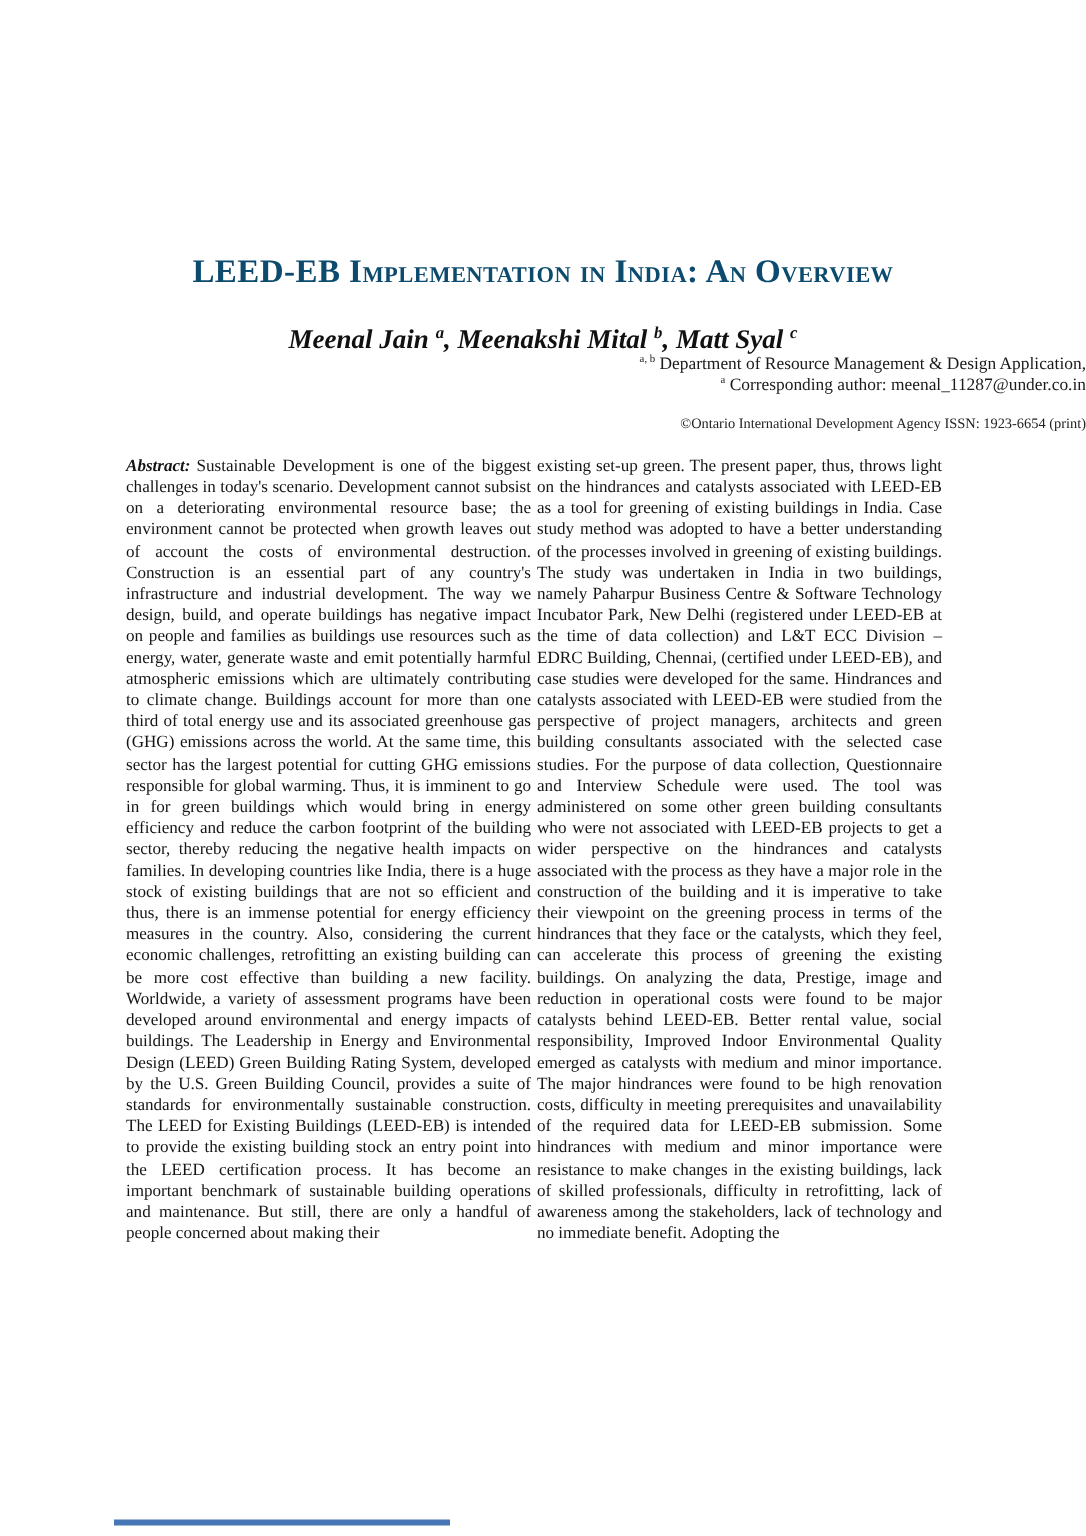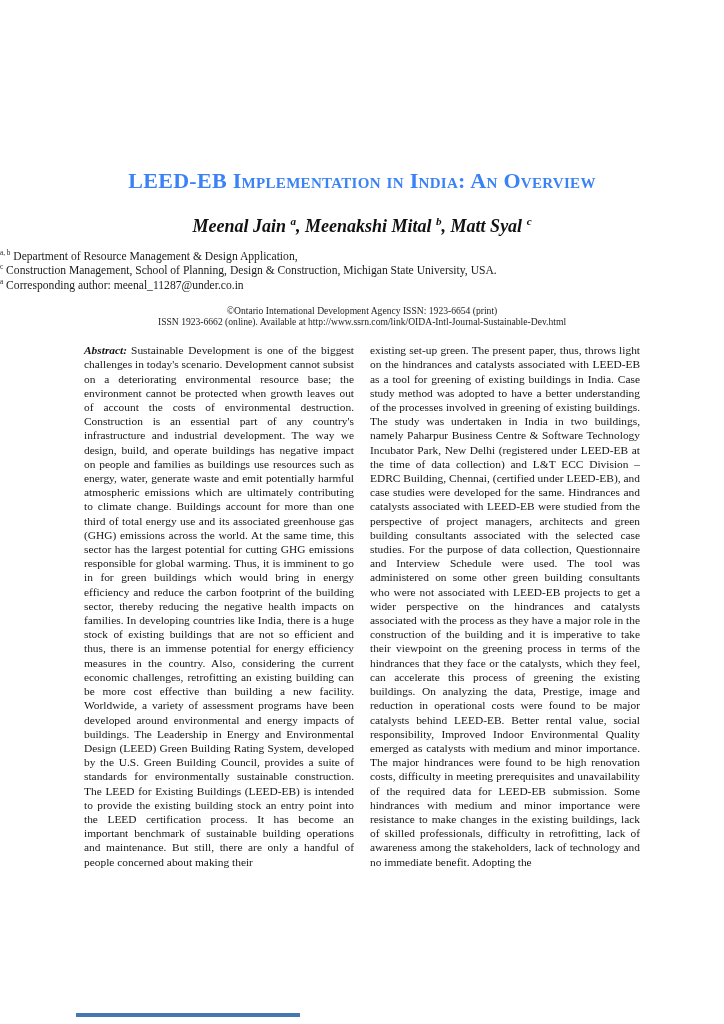--- a/index.html
+++ b/index.html
@@ -23,55 +23,56 @@
     padding-top: 167px;
     box-sizing: border-box;
   }
   .title {
     text-align: center;
     font-weight: bold;
     font-variant: small-caps;
     font-size: 22px;
     line-height: 28px;
     letter-spacing: 0.3px;
-    color: #3b82f6;
+    color: #0c4a6e;
   }
   .byline {
     margin-top: 24px;
     text-align: center;
     font-weight: bold;
     font-size: 18px;
     line-height: 15px;
     color: #111111;
     font-style: italic;
   }
   sup {
     font-size: 0.62em;
     vertical-align: super;
     line-height: 0;
   }
   .affiliations {
-    margin-top: 16px;
-    text-align: left;
+    margin-top: 2px;
+    text-align: right;
     font-size: 11.6px;
     line-height: 14.4px;
     color: #1a1a1a;
+    padding-left: 28px;
   }
   .issn-block {
     margin-top: 12px;
-    text-align: center;
+    text-align: right;
     font-size: 9.6px;
     line-height: 11px;
     color: #222222;
   }
   .columns {
     margin: 16px auto 0 auto;
     width: 556px;
     display: flex;
-    gap: 16px;
+    gap: 4px;
   }
   .col {
     width: 270px;
     font-size: 11.4px;
     line-height: 14.2px;
     text-align: justify;
     color: #141414;
   }
   .abstract-label {
     font-weight: bold;
@@ -93,27 +94,25 @@
 <div class="page">
 
   <div class="title">
     <div>LEED-EB Implementation in India: An Overview</div>
   </div>
 
   <div class="byline"><span><span>Meenal Jain </span><sup>a</sup><span>, </span></span><span><span>Meenakshi Mital </span><sup>b</sup><span>, </span></span><span><span>Matt Syal </span><sup>c</sup><span></span></span></div>
 
   <div class="affiliations">
     <div><sup>a, b</sup><span> Department of Resource Management &amp; Design Application,</span></div>
-    <div><sup>c</sup><span> Construction Management, School of Planning, Design &amp; Construction, Michigan State University, USA.</span></div>
     <div><sup>a</sup><span> Corresponding author: meenal_11287@under.co.in</span></div>
   </div>
 
   <div class="issn-block">
     <div>©Ontario International Development Agency ISSN: 1923-6654 (print)</div>
-    <div>ISSN 1923-6662 (online). Available at http://www.ssrn.com/link/OIDA-Intl-Journal-Sustainable-Dev.html</div>
   </div>
 
   <div class="columns">
     <div class="col"><span class="abstract-label">Abstract:</span><span>Sustainable Development is one of the biggest challenges in today's scenario. Development cannot subsist on a deteriorating environmental resource base; the environment cannot be protected when growth leaves out of account the costs of environmental destruction. Construction is an essential part of any country's infrastructure and industrial development. The way we design, build, and operate buildings has negative impact on people and families as buildings use resources such as energy, water, generate waste and emit potentially harmful atmospheric emissions which are ultimately contributing to climate change. Buildings account for more than one third of total energy use and its associated greenhouse gas (GHG) emissions across the world. At the same time, this sector has the largest potential for cutting GHG emissions responsible for global warming. Thus, it is imminent to go in for green buildings which would bring in energy efficiency and reduce the carbon footprint of the building sector, thereby reducing the negative health impacts on families. In developing countries like India, there is a huge stock of existing buildings that are not so efficient and thus, there is an immense potential for energy efficiency measures in the country. Also, considering the current economic challenges, retrofitting an existing building can be more cost effective than building a new facility. Worldwide, a variety of assessment programs have been developed around environmental and energy impacts of buildings. The Leadership in Energy and Environmental Design (LEED) Green Building Rating System, developed by the U.S. Green Building Council, provides a suite of standards for environmentally sustainable construction. The LEED for Existing Buildings (LEED-EB) is intended to provide the existing building stock an entry point into the LEED certification process. It has become an important benchmark of sustainable building operations and maintenance. But still, there are only a handful of people concerned about making their</span></div>
     <div class="col"><span>existing set-up green. The present paper, thus, throws light on the hindrances and catalysts associated with LEED-EB as a tool for greening of existing buildings in India. Case study method was adopted to have a better understanding of the processes involved in greening of existing buildings. The study was undertaken in India in two buildings, namely Paharpur Business Centre &amp; Software Technology Incubator Park, New Delhi (registered under LEED-EB at the time of data collection) and L&amp;T ECC Division – EDRC Building, Chennai, (certified under LEED-EB), and case studies were developed for the same. Hindrances and catalysts associated with LEED-EB were studied from the perspective of project managers, architects and green building consultants associated with the selected case studies. For the purpose of data collection, Questionnaire and Interview Schedule were used. The tool was administered on some other green building consultants who were not associated with LEED-EB projects to get a wider perspective on the hindrances and catalysts associated with the process as they have a major role in the construction of the building and it is imperative to take their viewpoint on the greening process in terms of the hindrances that they face or the catalysts, which they feel, can accelerate this process of greening the existing buildings. On analyzing the data, Prestige, image and reduction in operational costs were found to be major catalysts behind LEED-EB. Better rental value, social responsibility, Improved Indoor Environmental Quality emerged as catalysts with medium and minor importance. The major hindrances were found to be high renovation costs, difficulty in meeting prerequisites and unavailability of the required data for LEED-EB submission. Some hindrances with medium and minor importance were resistance to make changes in the existing buildings, lack of skilled professionals, difficulty in retrofitting, lack of awareness among the stakeholders, lack of technology and no immediate benefit. Adopting the</span></div>
   </div>
 
   <div class="footer-rule" style="background: rgb(70, 119, 180);"></div>
 
 </div>

